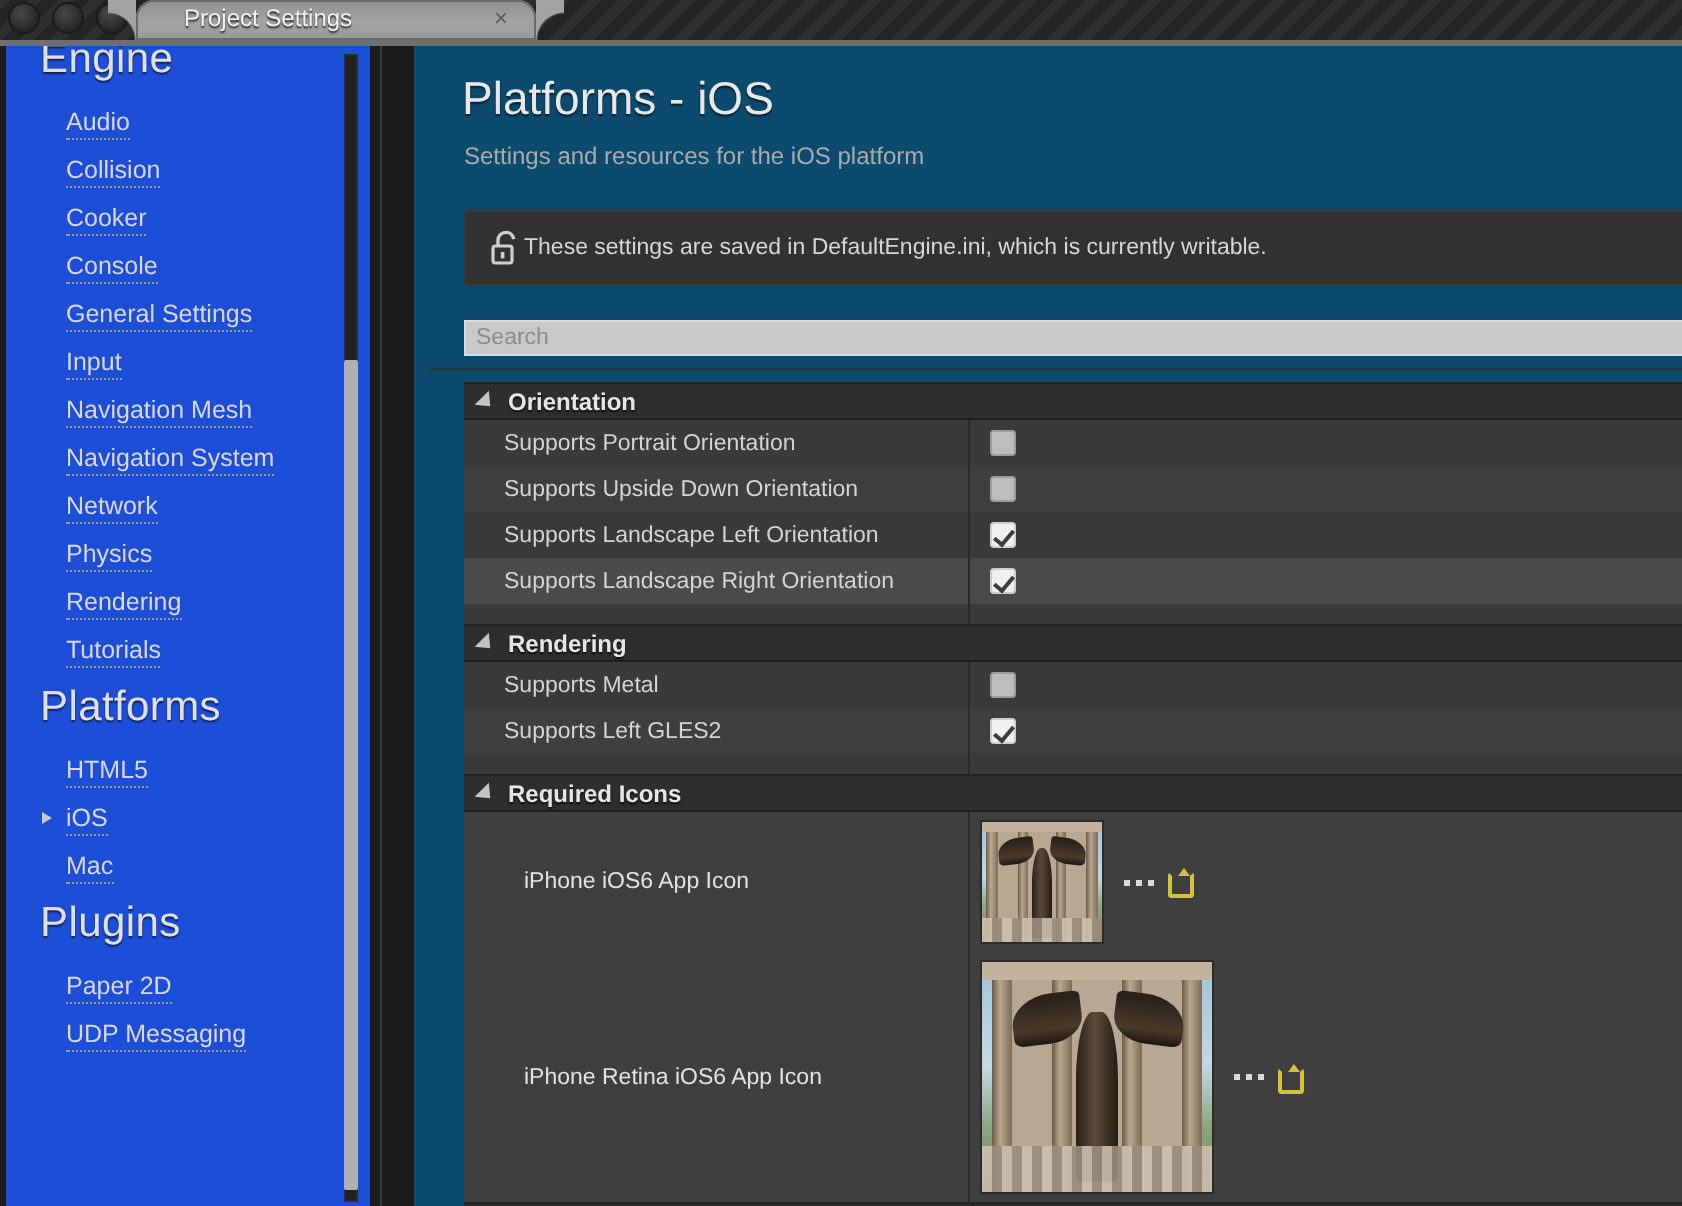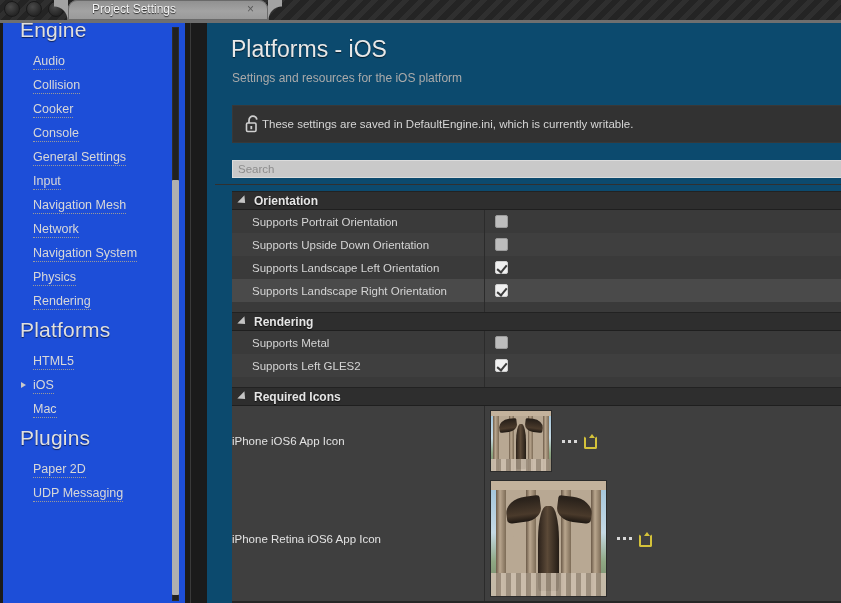--- a/index.html
+++ b/index.html
@@ -187,21 +187,21 @@
     transform: rotate(40deg);
   }
   .pad-row { height: 10px; background: #3a3a3a; position: relative; }
 
   
   .irow {
     position: relative; display: flex; align-items: center;
     background: #3f3f3f;
   }
   .irow-name {
-    width: 252px; font-size: 11.5px; color: #e2e2e2;
+    width: 252px; padding-left: 30px; font-size: 11.5px; color: #e2e2e2;
     white-space: nowrap;
   }
   .irow-right { display: flex; align-items: center; padding-left: 6px; }
   .thumb {
     border: 1px solid #2b2b2b; position: relative; overflow: hidden;
     background: #6d7f8c;
   }
   .thumb .sky {
     position: absolute; inset: 0;
     background: linear-gradient(#9fc3da 0%, #c5d9e4 45%, #8fa884 70%, #6f7f62 100%);
@@ -290,24 +290,25 @@
     <div class="leftnav">
       <div class="nav-inner" id="nav-inner">
           <div class="nav-group">Engine</div>
           <div class="nav-item"><span class="lbl">Audio</span></div>
           <div class="nav-item"><span class="lbl">Collision</span></div>
           <div class="nav-item"><span class="lbl">Cooker</span></div>
           <div class="nav-item"><span class="lbl">Console</span></div>
           <div class="nav-item"><span class="lbl">General Settings</span></div>
           <div class="nav-item"><span class="lbl">Input</span></div>
           <div class="nav-item"><span class="lbl">Navigation Mesh</span></div>
+          <div class="nav-item"><span class="lbl">Navigation System</span></div>
           <div class="nav-item"><span class="lbl">Network</span></div>
-          <div class="nav-item"><span class="lbl">Navigation System</span></div>
           <div class="nav-item"><span class="lbl">Physics</span></div>
           <div class="nav-item"><span class="lbl">Rendering</span></div>
+          <div class="nav-item"><span class="lbl">Tutorials</span></div>
           <div class="nav-group">Platforms</div>
           <div class="nav-item"><span class="lbl">HTML5</span></div>
           <div class="nav-item"><span class="arrow"></span><span class="lbl">iOS</span></div>
           <div class="nav-item"><span class="lbl">Mac</span></div>
           <div class="nav-group">Plugins</div>
           <div class="nav-item"><span class="lbl">Paper 2D</span></div>
           <div class="nav-item"><span class="lbl">UDP Messaging</span></div>
         </div>
       <div class="nav-scroll-track"></div>
       <div class="nav-scroll-thumb"></div>

